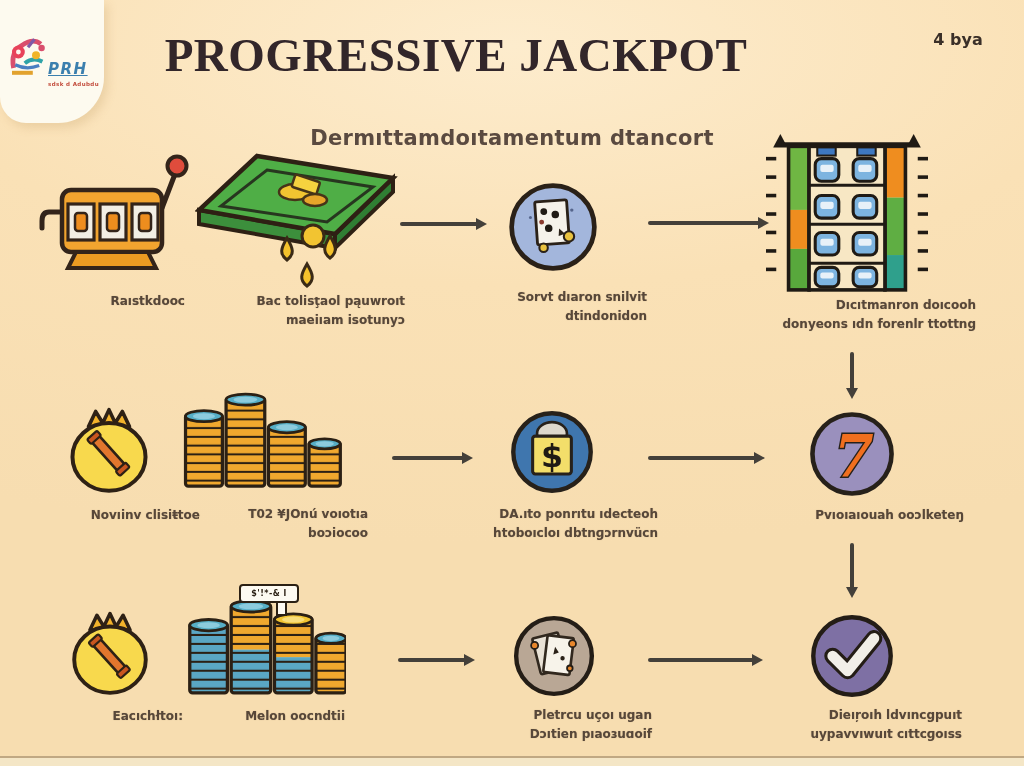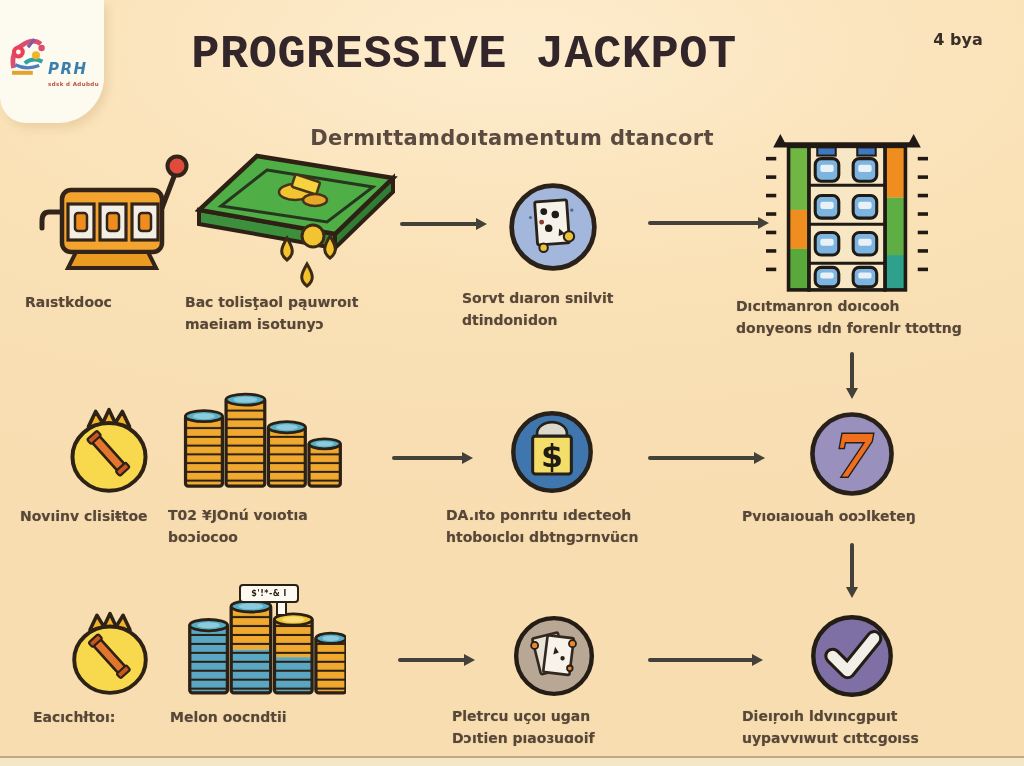--- a/index.html
+++ b/index.html
@@ -8,32 +8,32 @@
     background:radial-gradient(120% 65% at 50% 6%, #fdeccd 0%, #fae1b6 48%, #f7ddb0 100%);
     font-family:"DejaVu Sans", sans-serif;
   }
   .abs{position:absolute;}
   
   .logo-card{
     left:0;top:0;width:104px;height:123px;background:#fdfaef;
     border-radius:0 0 46px 26px;box-shadow:4px 5px 10px rgba(180,140,80,.22);
   }
   .brand{left:48px;top:60px;font-size:15px;font-weight:bold;font-style:italic;
-    color:#3b7fae;letter-spacing:1.5px;}
+    color:#3b7fae;letter-spacing:1.5px;text-decoration:underline;}
   .brand-tag{left:48px;top:81px;font-size:5.5px;color:#c24a3a;font-weight:bold;letter-spacing:.4px;}
   
-  .title{left:8px;top:28px;width:912px;text-align:center;
-    font-family:Liberation Mono, monospace;font-weight:800;font-size:47px;
+  .title{left:0;top:28px;width:912px;text-align:center;
+    font-family:Liberation Serif, serif;font-weight:800;font-size:47px;
     color:#32262a;letter-spacing:.5px;}
   .subtitle{left:0;top:90px;width:1024px;text-align:center;
     font-weight:600;font-size:21px;color:#5a4a40;letter-spacing:.3px;margin-top:36px;}
   .corner{left:908px;top:30px;width:100px;text-align:center;font-size:16px;
     font-weight:bold;color:#3a2f28;}
   
-  .cap{font-size:14px;font-weight:bold;color:#574739;text-align:left;
+  .cap{font-size:12px;font-weight:bold;color:#574739;text-align:right;
     line-height:1.55;text-shadow:0 0 1px rgba(90,70,50,.35);}
   
   .harrow{height:3.5px;background:#44403a;border-radius:2px;}
   .harrow.head:after{content:"";position:absolute;right:-9px;top:50%;
     transform:translateY(-50%);border-top:6.5px solid transparent;
     border-bottom:6.5px solid transparent;border-left:11px solid #44403a;}
   .varrow{width:3.5px;background:#44403a;border-radius:2px;}
   .varrow:after{content:"";position:absolute;bottom:-9px;left:50%;
     transform:translateX(-50%);border-left:6.5px solid transparent;
     border-right:6.5px solid transparent;border-top:11px solid #44403a;}

